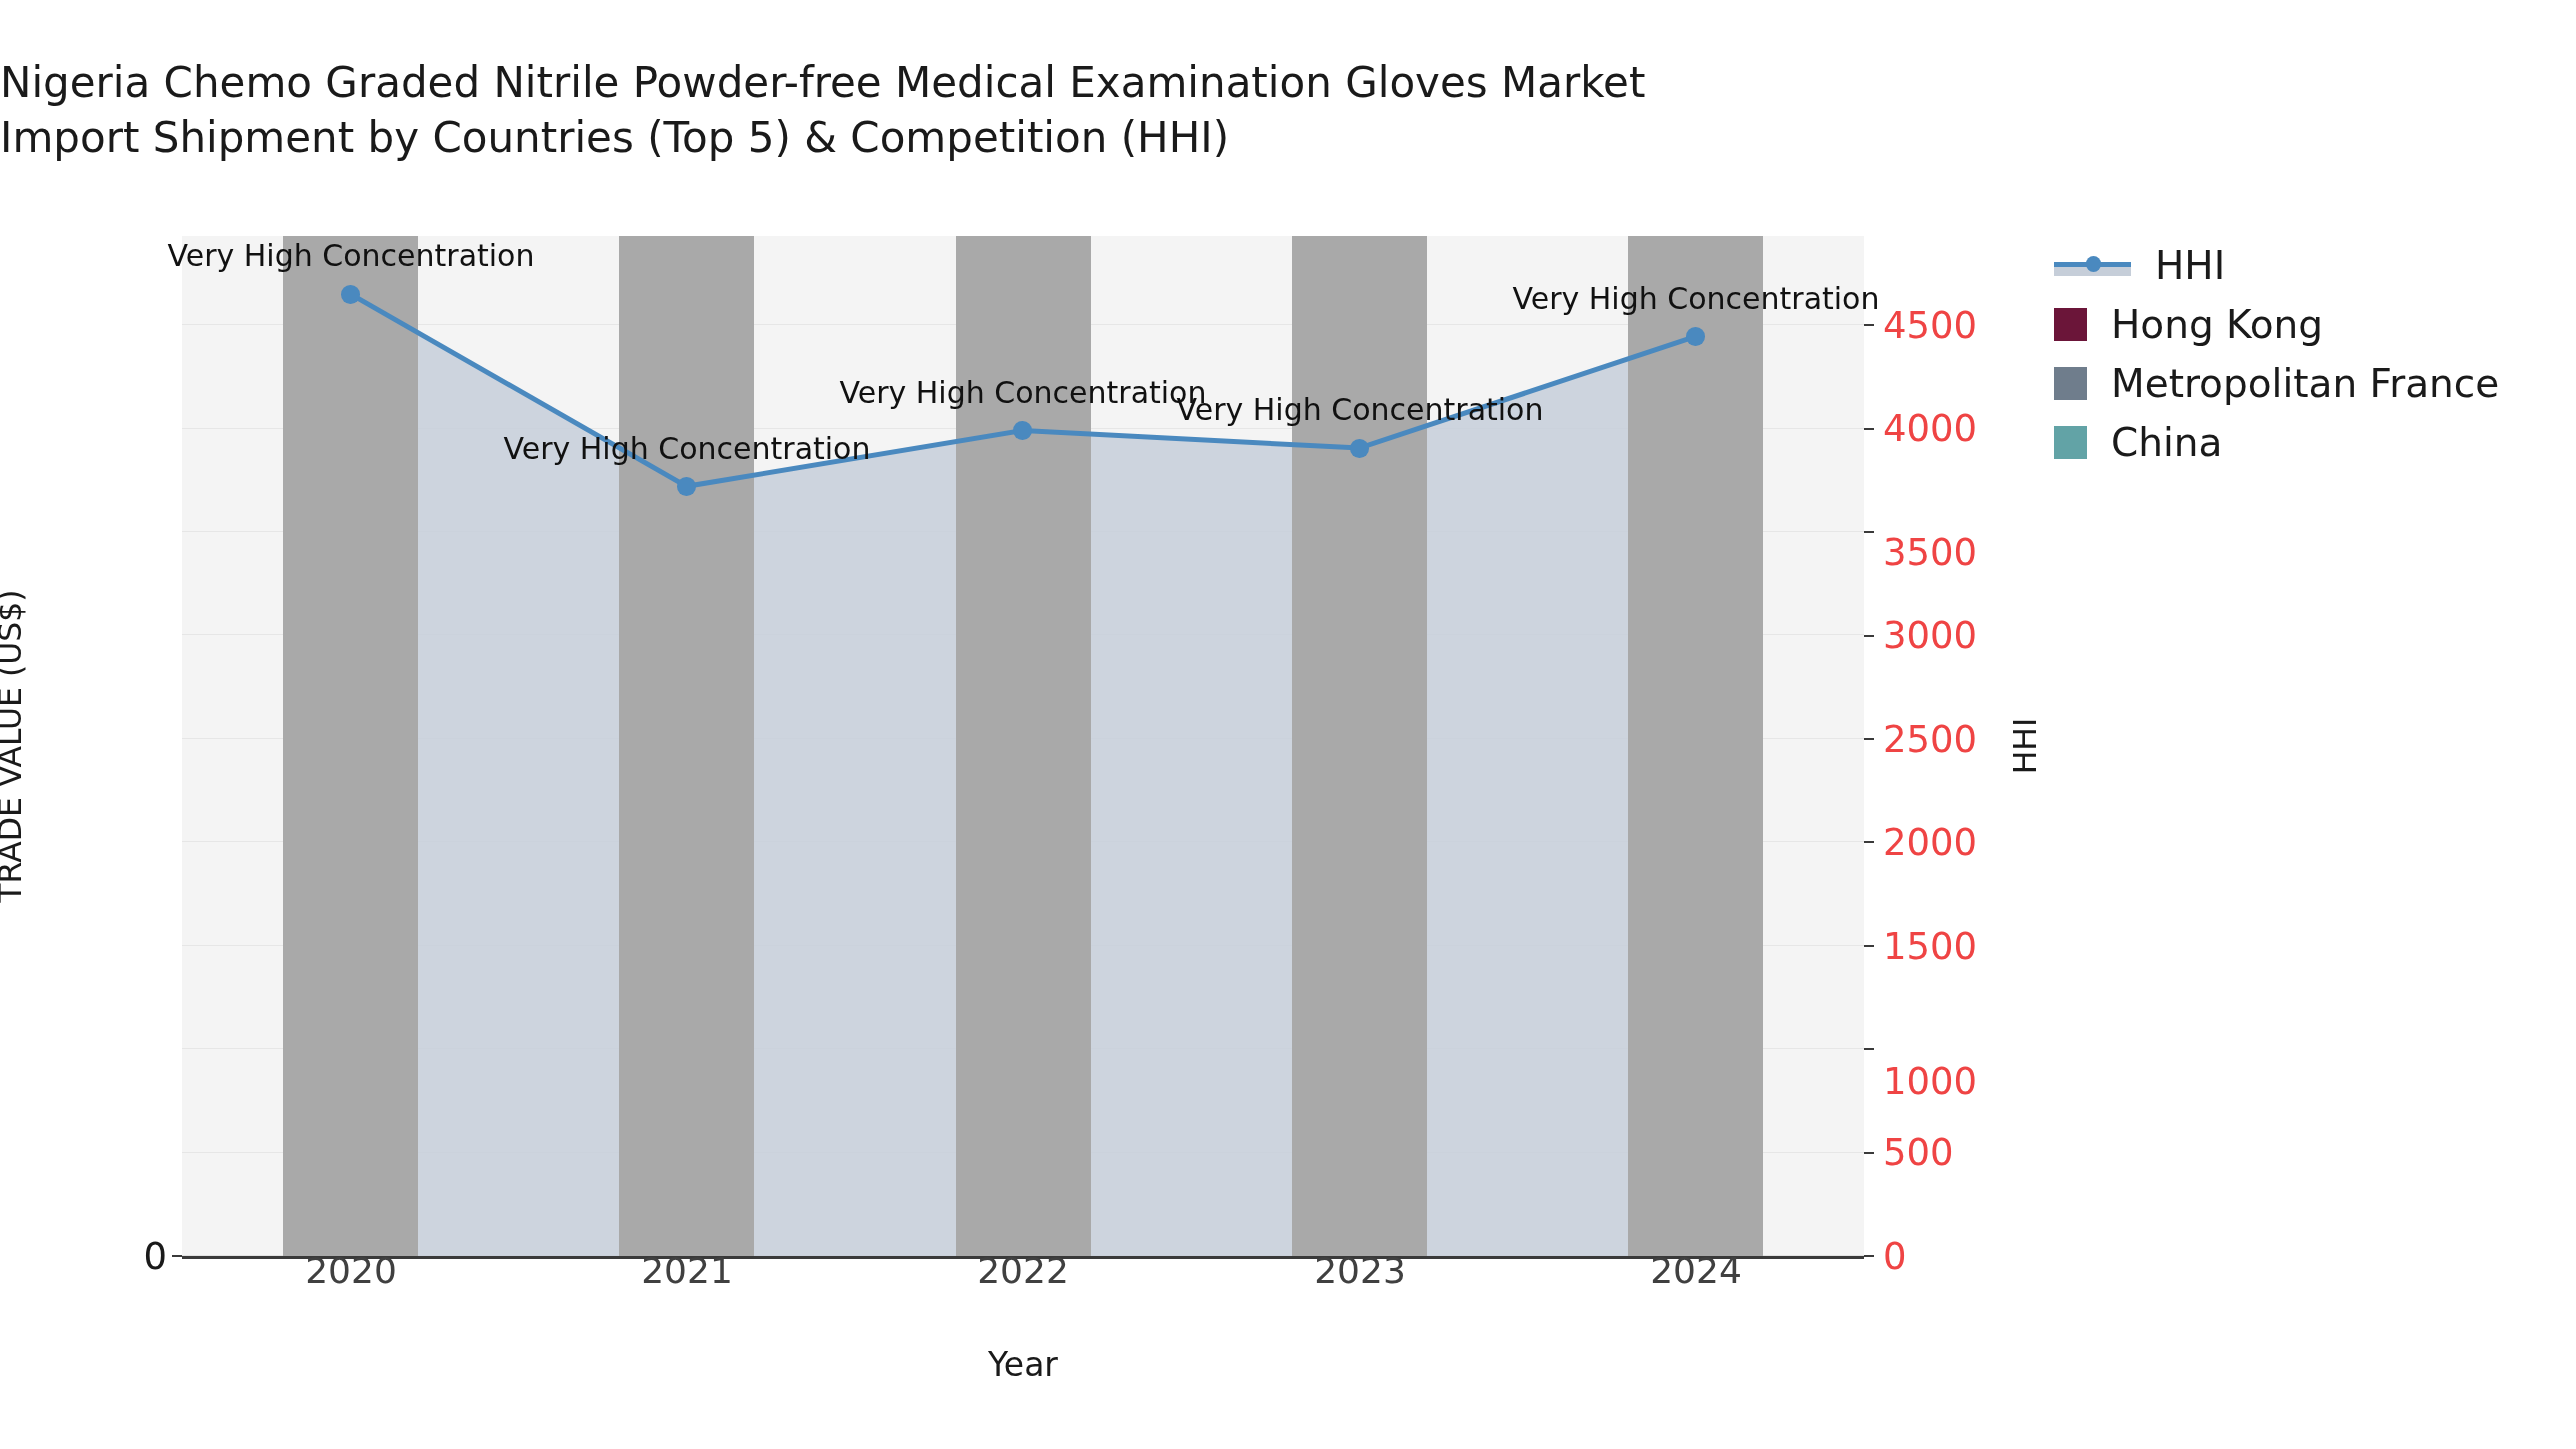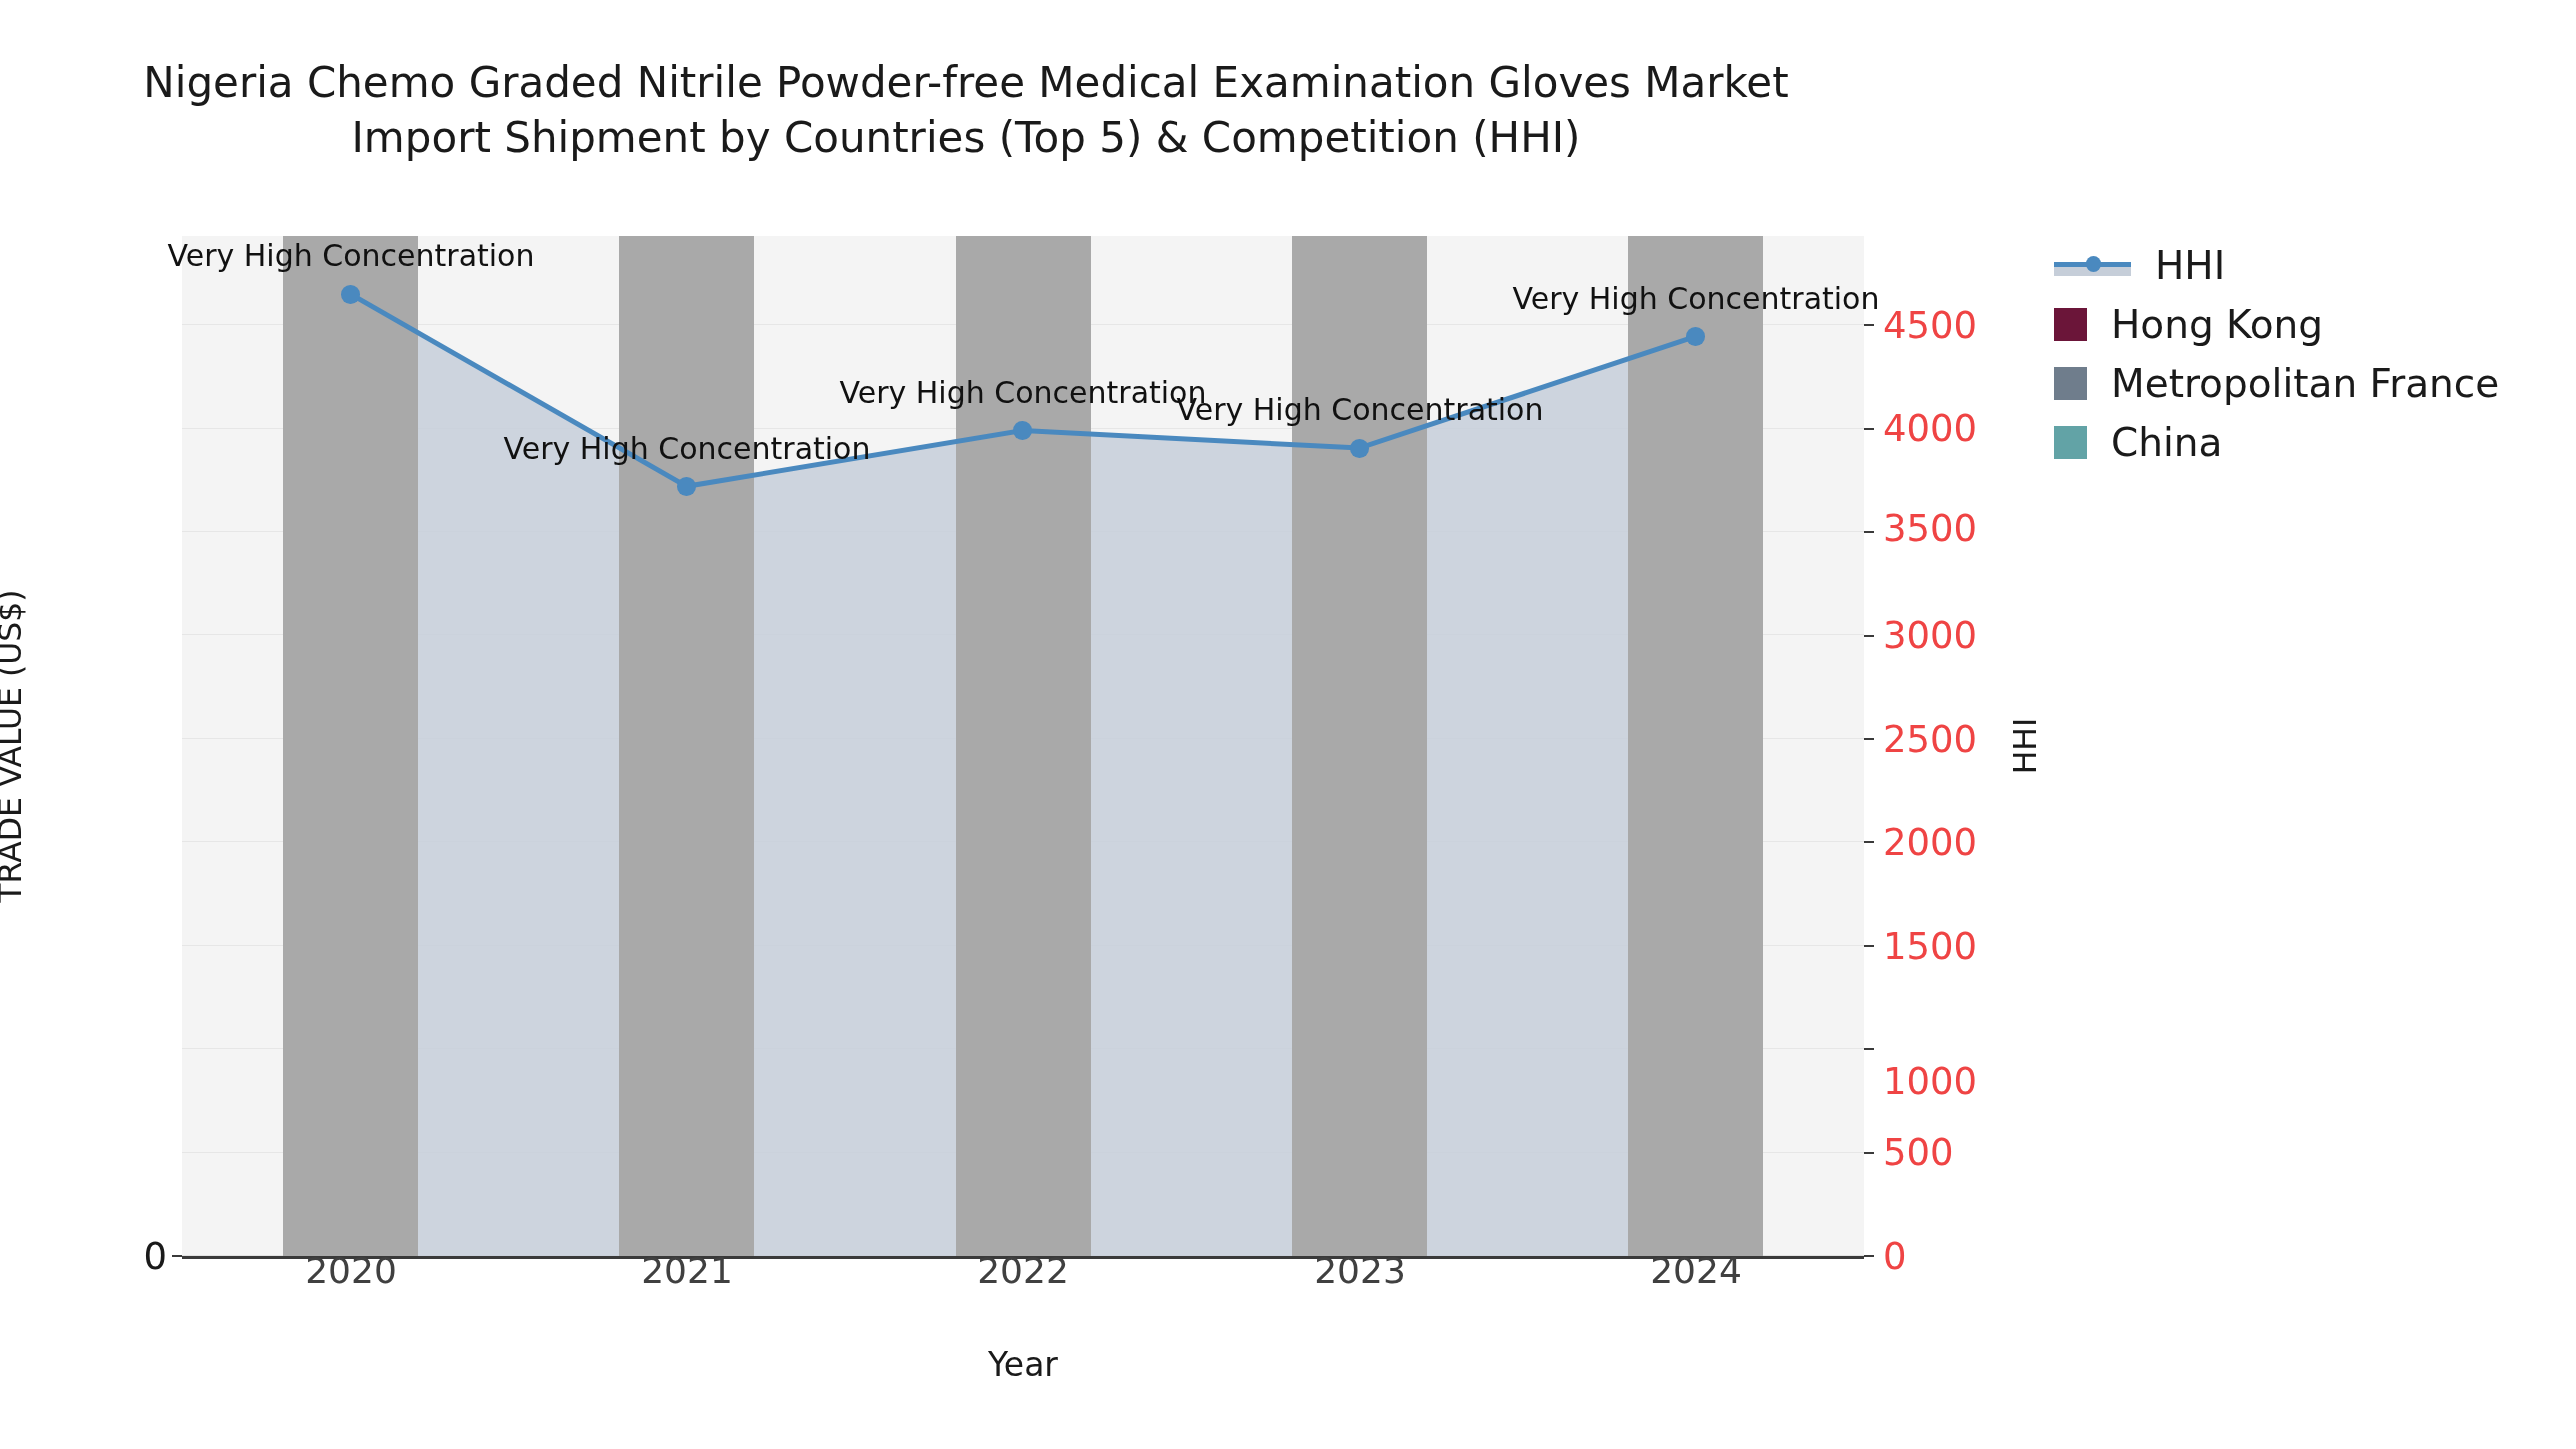--- a/index.html
+++ b/index.html
@@ -1,19 +1,19 @@
 <!DOCTYPE html>
 <html style="font-size:11.4px"><head>
 <meta charset="utf-8">
 <style>
   html,body{margin:0;padding:0;background:#ffffff;}
   body{width:2576px;height:1449px;font-family:"DejaVu Sans",sans-serif;overflow:hidden;}
   #stage{position:relative;width:2576px;height:1449px;background:#ffffff;}
 
-  .title{position:absolute;left:0;top:56px;width:1932px;text-align:center;
+  .title{position:absolute;left:0;top:56px;width:1932px;text-align:left;
          font-size:42px;color:#1a1a1a;line-height:1.30;font-family:"DejaVu Sans",sans-serif;}
   .title div{white-space:nowrap;}
 
   
   #plot{position:absolute;left:182px;top:236px;width:1682px;height:1020px;background:#f4f4f4;}
   #plotclip{position:absolute;left:0;top:0;width:100%;height:100%;overflow:hidden;}
 
   .gridline{position:absolute;left:0;width:100%;height:1.4px;background:#e6e6e6;}
   .gridline.major{background:#e2e2e2;}
 
@@ -126,21 +126,21 @@
       <div class="ylab-right" style="top: 1049px; left: 1883px; margin-top: 32px;">1000</div>
       <div class="tick" style="left: 1864px; top: 945px;"></div>
       <div class="ylab-right" style="top: 946px; left: 1883px;">1500</div>
       <div class="tick" style="left: 1864px; top: 841px;"></div>
       <div class="ylab-right" style="top: 842px; left: 1883px;">2000</div>
       <div class="tick" style="left: 1864px; top: 738px;"></div>
       <div class="ylab-right" style="top: 739px; left: 1883px;">2500</div>
       <div class="tick" style="left: 1864px; top: 635px;"></div>
       <div class="ylab-right" style="top: 635px; left: 1883px;">3000</div>
       <div class="tick" style="left: 1864px; top: 531px;"></div>
-      <div class="ylab-right" style="top: 528px; left: 1883px;">3500</div>
+      <div class="ylab-right" style="top: 552px; left: 1883px;">3500</div>
       <div class="tick" style="left: 1864px; top: 428px;"></div>
       <div class="ylab-right" style="top: 428px; left: 1883px;">4000</div>
       <div class="tick" style="left: 1864px; top: 324px;"></div>
       <div class="ylab-right" style="top: 325px; left: 1883px;">4500</div>
     </div>
   <div id="xticks">
       <div class="xlab" style="left: 351px;">2020</div>
       <div class="xlab" style="left: 687px;">2021</div>
       <div class="xlab" style="left: 1023px;">2022</div>
       <div class="xlab" style="left: 1360px;">2023</div>

